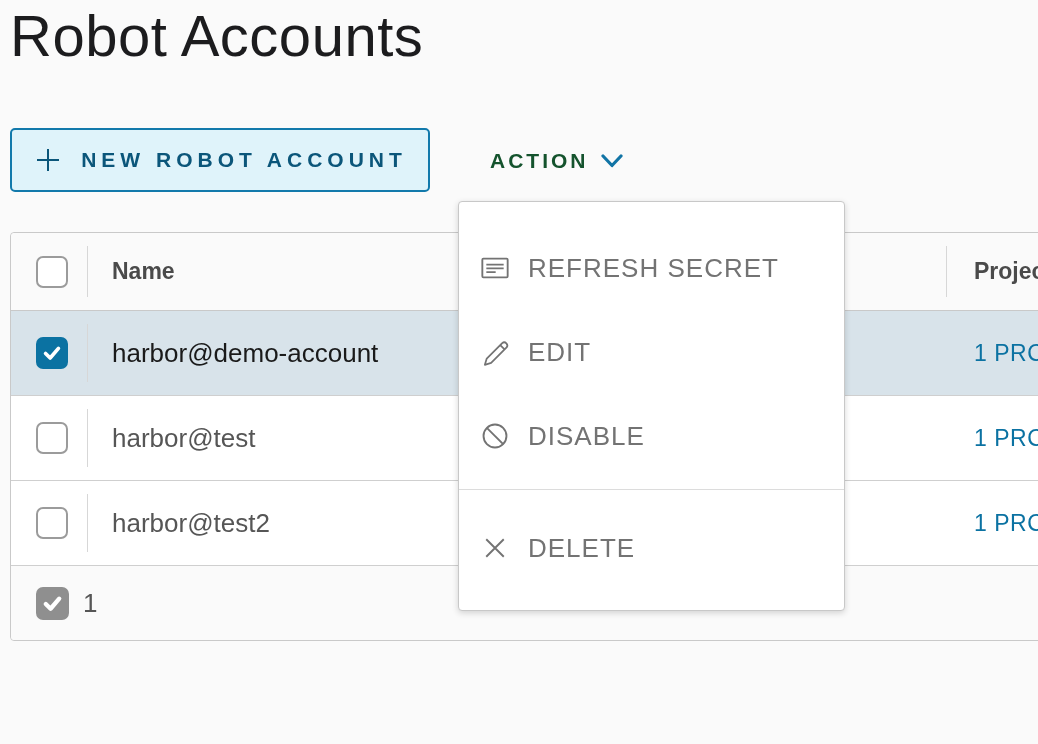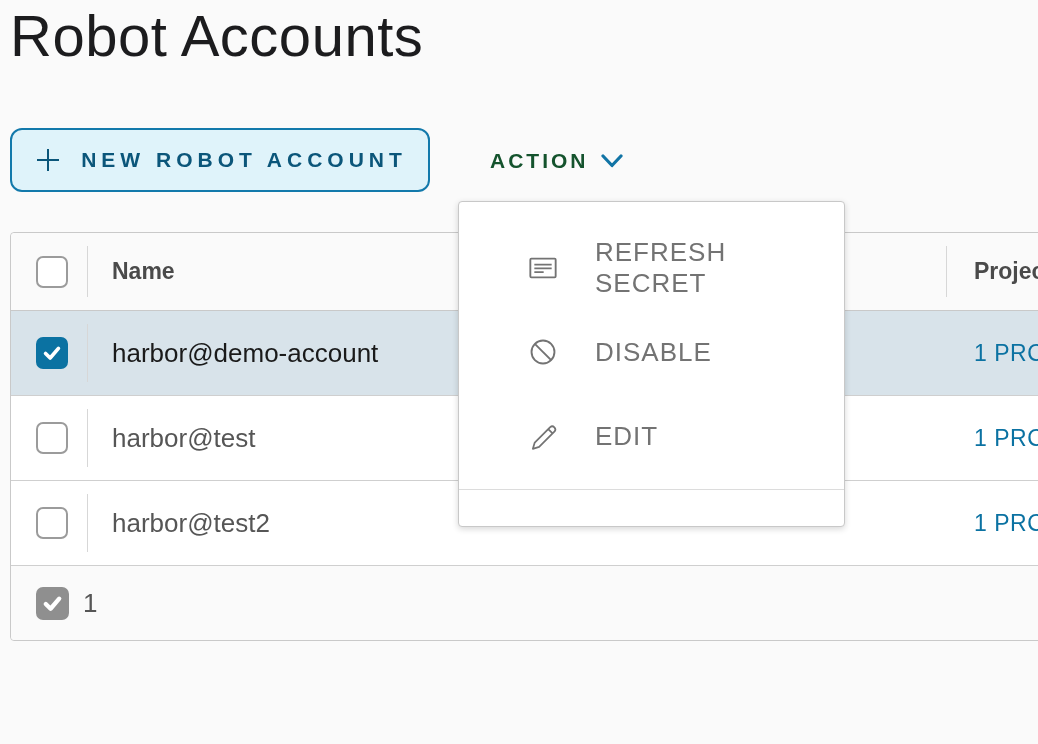--- a/index.html
+++ b/index.html
@@ -11,21 +11,21 @@
   }
   
   .page-title{
     position:absolute;left:10px;top:2px;margin:0;
     font-size:58px;font-weight:300;color:#1c1c1e;letter-spacing:.5px;
   }
   
   .new-robot-btn{
     position:absolute;left:10px;top:128px;width:420px;height:64px;
     box-sizing:border-box;display:flex;align-items:center;justify-content:center;gap:18px;
-    background:#dff3fa;border:2px solid #1279ab;border-radius:12px;
+    background:#dff3fa;border:2px solid #1279ab;border-radius:5px;
     color:#0b567a;font-size:21px;font-weight:600;letter-spacing:5px;
     font-family:"Liberation Sans",sans-serif;cursor:pointer;padding:0 10px;
   }
   .action-btn{
     position:absolute;left:484px;top:138px;height:46px;
     display:flex;align-items:center;gap:12px;border:none;background:transparent;
     color:#14532d;font-size:21px;font-weight:600;letter-spacing:3px;
     font-family:"Liberation Sans",sans-serif;cursor:pointer;
   }
   
@@ -69,21 +69,21 @@
     border-radius:0 0 4px 4px;
   }
   .footer-count{font-size:26px;color:#565656;}
   
   .action-menu{
     position:absolute;left:458px;top:201px;width:387px;box-sizing:border-box;
     padding:24px 0 20px;background:#fff;border:1px solid #c8c8c8;border-radius:4px;
     box-shadow:0 2px 6px rgba(0,0,0,.16);z-index:10;
   }
   .menu-item{
-    height:84px;display:flex;align-items:center;gap:36px;padding-left:68px;
+    height:84px;display:flex;align-items:center;gap:17px;padding-left:20px;
     color:#737373;font-size:26px;letter-spacing:1px;cursor:pointer;
   }
   .menu-item .mi-icon{width:32px;height:32px;display:flex;align-items:center;justify-content:center;flex:0 0 auto;}
   .menu-divider{height:1px;background:#dcdcdc;margin:11px 0 16px;}
   svg{display:block;}
 </style>
 </head>
 <body>
 
 <h1 class="page-title">Robot Accounts</h1>
@@ -155,30 +155,38 @@
     <span class="mi-icon">
       <svg width="32" height="32" viewBox="0 0 24 24" fill="none" stroke="#737373" stroke-width="1.4">
         <rect x="2.5" y="5" width="19" height="14" rx="0.8"></rect>
         <path d="M5.5 9.5 H18.5 M5.5 12.3 H18.5 M5.5 15.1 H12.5"></path>
       </svg>
     </span>
     <span>REFRESH SECRET</span>
   </div>
   <div class="menu-item">
     <span class="mi-icon">
+      <svg width="32" height="32" viewBox="0 0 24 24" fill="none" stroke="#737373" stroke-width="1.3">
+        <path d="M4.4 21.6 L5.8 16.9 17.4 5.3 a2.35 2.35 0 0 1 3.3 3.3 L9.1 20.2 4.4 21.6 Z" stroke-linejoin="round"></path>
+        <path d="M15.9 6.8 l3.3 3.3"></path>
+      </svg>
+    </span>
+    <span>EDIT</span>
+  </div>
+  <div class="menu-item">
+    <span class="mi-icon">
       <svg width="32" height="32" viewBox="0 0 24 24" fill="none" stroke="#737373" stroke-width="1.4">
         <circle cx="12" cy="12" r="8.6"></circle>
         <path d="M5.9 5.9 L18.1 18.1"></path>
       </svg>
     </span>
     <span>DISABLE</span>
   </div>
+  <div class="menu-divider"></div>
   <div class="menu-item">
     <span class="mi-icon">
-      <svg width="32" height="32" viewBox="0 0 24 24" fill="none" stroke="#737373" stroke-width="1.3">
-        <path d="M4.4 21.6 L5.8 16.9 17.4 5.3 a2.35 2.35 0 0 1 3.3 3.3 L9.1 20.2 4.4 21.6 Z" stroke-linejoin="round"></path>
-        <path d="M15.9 6.8 l3.3 3.3"></path>
+      <svg width="30" height="30" viewBox="0 0 24 24" fill="none" stroke="#737373" stroke-width="1.5">
+        <path d="M5 5 L19 19 M19 5 L5 19"></path>
       </svg>
     </span>
-    <span>EDIT</span>
+    <span>DELETE</span>
   </div>
-  <div class="menu-divider"></div>
 </div>
 
 </body></html>

